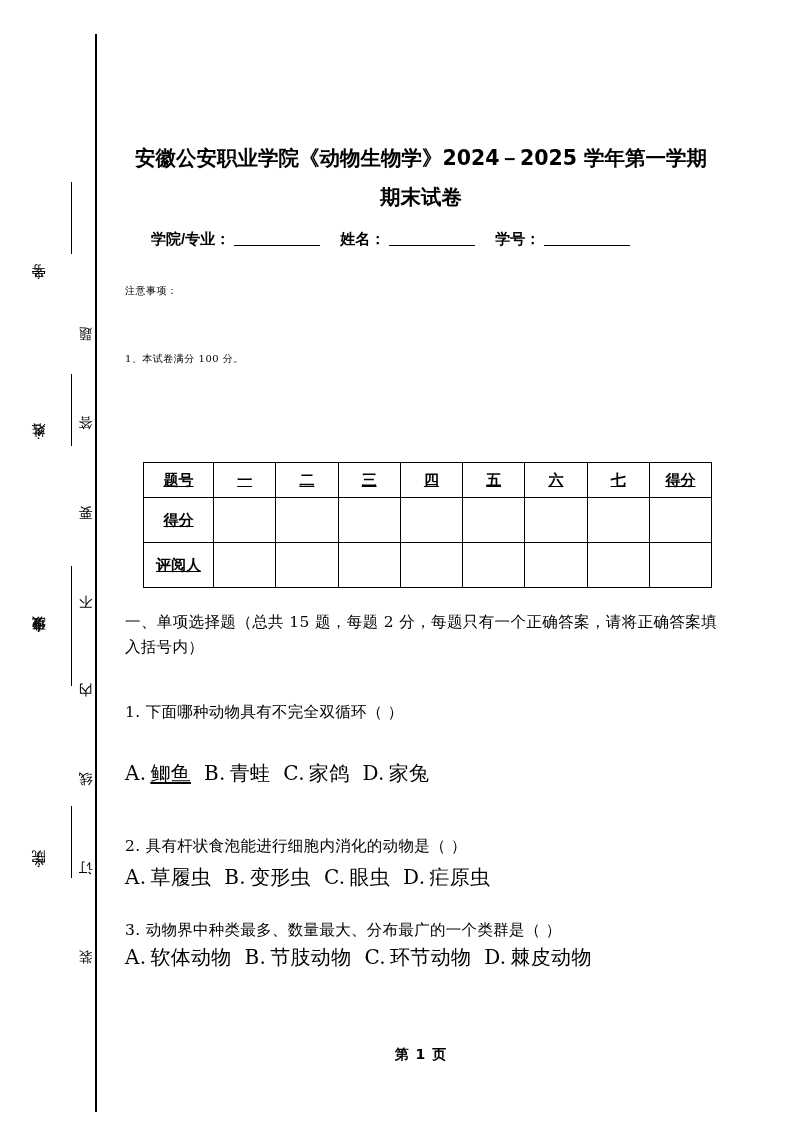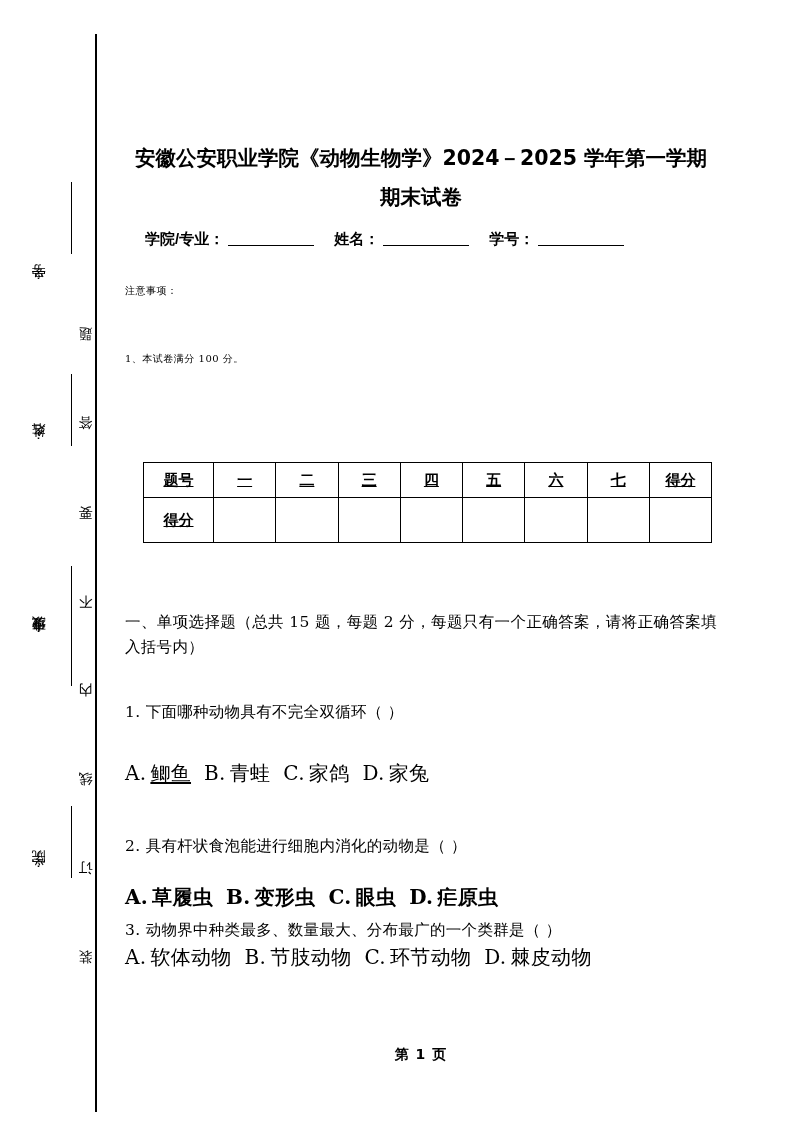--- a/index.html
+++ b/index.html
@@ -82,21 +82,21 @@
     text-align: center;
     font-family: "DejaVu Sans", "Liberation Sans", sans-serif;
     font-weight: bold;
     font-size: 20.5px;
     line-height: 39px;
     letter-spacing: 0px;
   }
 
   #student-info {
     position: absolute;
-    left: 20px;
+    left: 26px;
     top: 230px;
     width: 570px;
     font-family: Liberation Sans, sans-serif;
     font-weight: bold;
     font-size: 15px;
     white-space: nowrap;
   }
   #student-info .blank {
     display: inline-block;
     border-bottom: 1.5px solid #000;
@@ -172,21 +172,21 @@
   .opt { margin-right: 13px; }
   .opt .lab { margin-right: 4px; }
   .opt-uline {
     text-decoration: underline;
     text-underline-offset: 2px;
   }
 
   #q1-stem { top: 702px; }
   #q1-opts { top: 760px; }
   #q2-stem { top: 836px; }
-  #q2-opts { top: 884px; font-weight: bold; }
+  #q2-opts { top: 864px; }
   #q3-stem { top: 920px; }
   #q3-opts { top: 944px; }
 
   #page-footer {
     position: absolute;
     left: 0;
     top: 1046px;
     width: 592px;
     text-align: center;
     font-family: "DejaVu Sans", "Liberation Sans", sans-serif;
@@ -251,20 +251,31 @@
           <td class="label-cell">得分</td>
           <td></td>
           <td></td>
           <td></td>
           <td></td>
           <td></td>
           <td></td>
           <td></td>
           <td></td>
         </tr>
+        <tr class="row-body">
+          <td class="label-cell">评阅人</td>
+          <td></td>
+          <td></td>
+          <td></td>
+          <td></td>
+          <td></td>
+          <td></td>
+          <td></td>
+          <td></td>
+        </tr>
       </tbody>
     </table>
 
     <div class="section-heading">一、单项选择题（总共 15 题，每题 2 分，每题只有一个正确答案，请将正确答案填入括号内）</div>
 
     <div class="q-stem" id="q1-stem">
       <span>1.</span>
       <span>下面哪种动物具有不完全双循环（  ）</span>
     </div>
     <div class="q-options" id="q1-opts">

